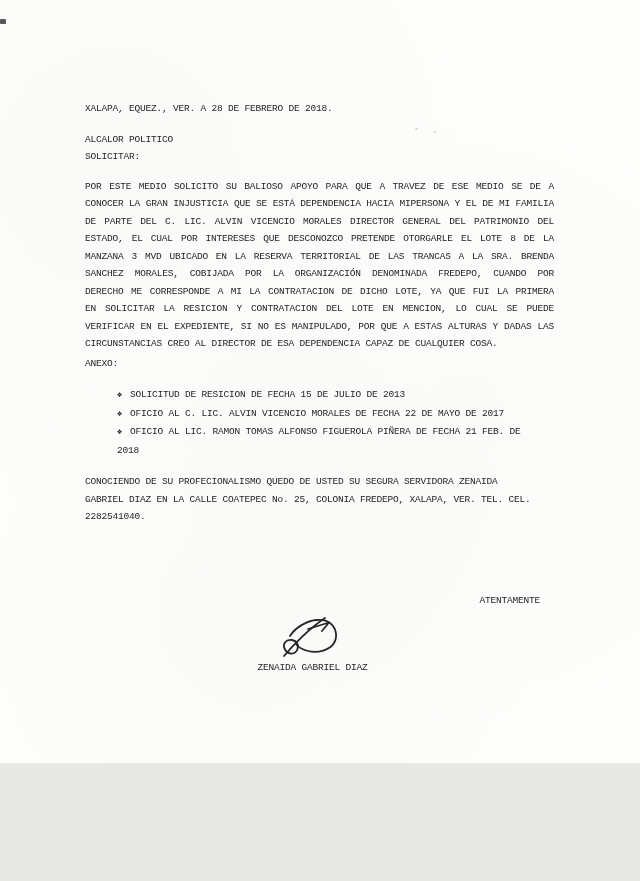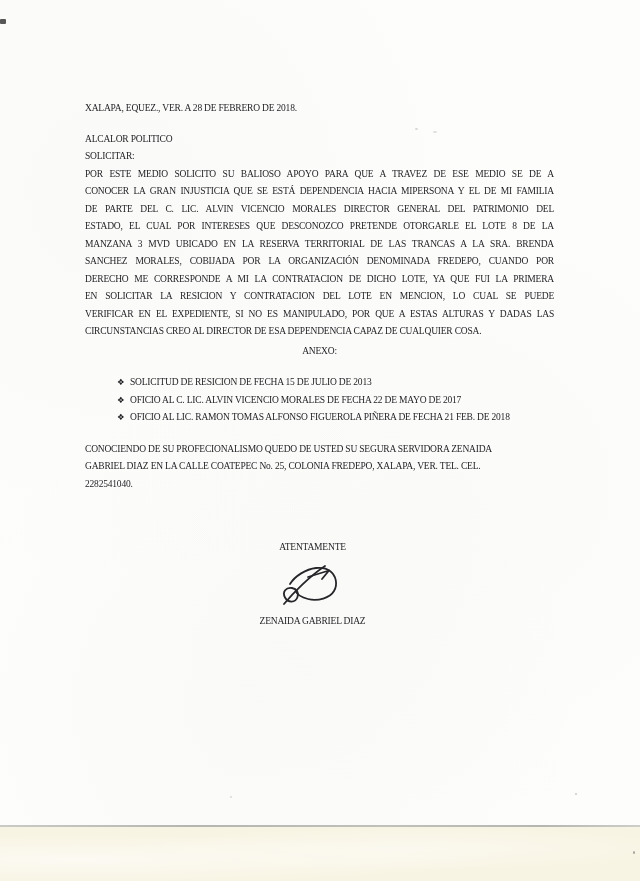--- a/index.html
+++ b/index.html
@@ -1,51 +1,51 @@
 <!DOCTYPE html>
 <html lang="es"><head>
 <meta charset="utf-8">
 <style>
   html, body { margin: 0; padding: 0; background: #e8e8e6; }
 
   .page {
     position: relative;
     width: 640px;
-    height: 881px;
+    height: 763px;
     margin: 0 auto;
     overflow: hidden;
     background-color: #fdfdfc;
     background-image:
       radial-gradient(circle at 18% 22%, rgba(188,188,178,0.05), transparent 45%),
       radial-gradient(circle at 72% 55%, rgba(188,188,178,0.04), transparent 50%),
       radial-gradient(circle at 40% 80%, rgba(188,188,178,0.05), transparent 40%);
-    font-family: Liberation Serif, serif;
+    font-family: Liberation Mono, monospace;
     color: #1f1f23;
     font-size: 9.5px;
     letter-spacing: -0.2px;
     line-height: 17.5px;
     -webkit-font-smoothing: antialiased;
   }
 
   .letter { padding: 100px 86px 0 85px; position: relative; z-index: 2; }
 
   .addr-block   { margin-top: 13px; }
-  .body-block   { margin-top: 0; }
+  .body-block   { margin-top: 12px; }
   .jline        { text-align: justify; text-align-last: justify; }
   .jline.last   { text-align-last: left; }
-  .annex-label  { margin-top: 2px; text-align: center; }
+  .annex-label  { margin-top: 2px; }
   .annex-list   { margin: 14px; padding: 0; list-style: none; }
   .annex-item   { padding-left: 18px; }
   .bullet-glyph { display: inline-block; width: 13px; font-size: 8.5px; letter-spacing: 0; }
   .closing-block { margin-top: 6px; }
   .centered     { text-align: center; padding-right: 14px; }
-  .atentamente  { margin-top: 46px; }
+  .atentamente  { margin-top: 66px; text-align: right; }
   .sig-wrap     { margin-top: 6px; height: 44px; }
   .sig-wrap svg { display: inline-block; }
-  .sig-name     { margin-top: 6px; }
+  .sig-name     { margin-top: 0; }
 
   
   .fold-line {
     position: absolute; left: 0; top: 825px; width: 640px; height: 2px;
     background: linear-gradient(to right, #c2c2bc, #a9a9a2 30%, #b6b6b0 60%, #a9a9a4 85%, #c6c6c0);
     opacity: 0.85; z-index: 3;
   }
   .bed-strip {
     position: absolute; left: 0; top: 827px; width: 640px; height: 54px;
     background-color: #f8f4e3;

